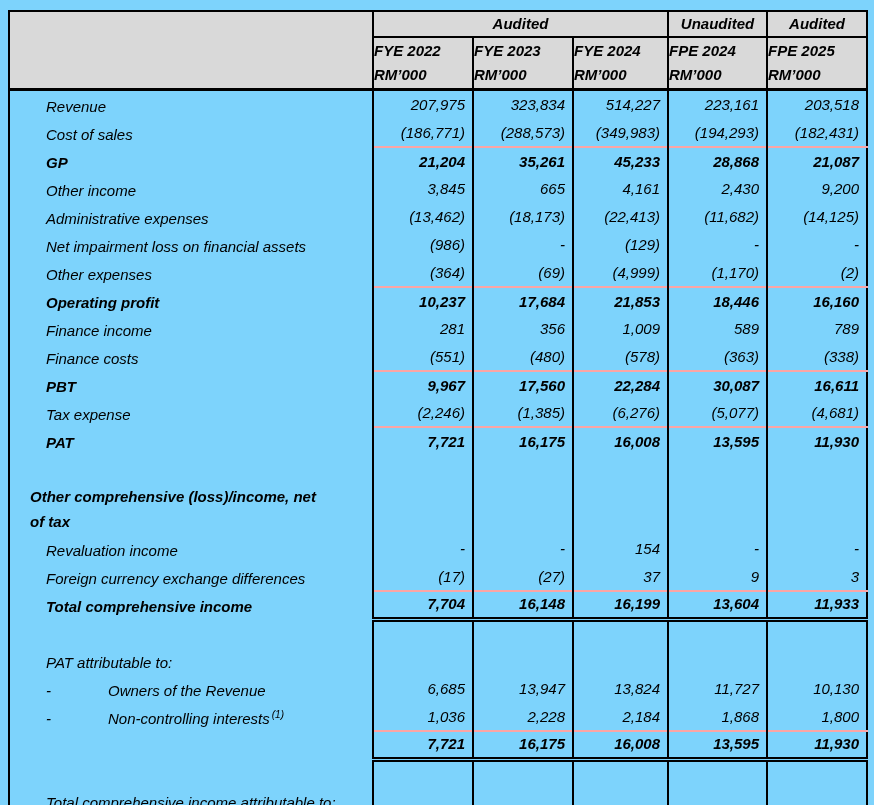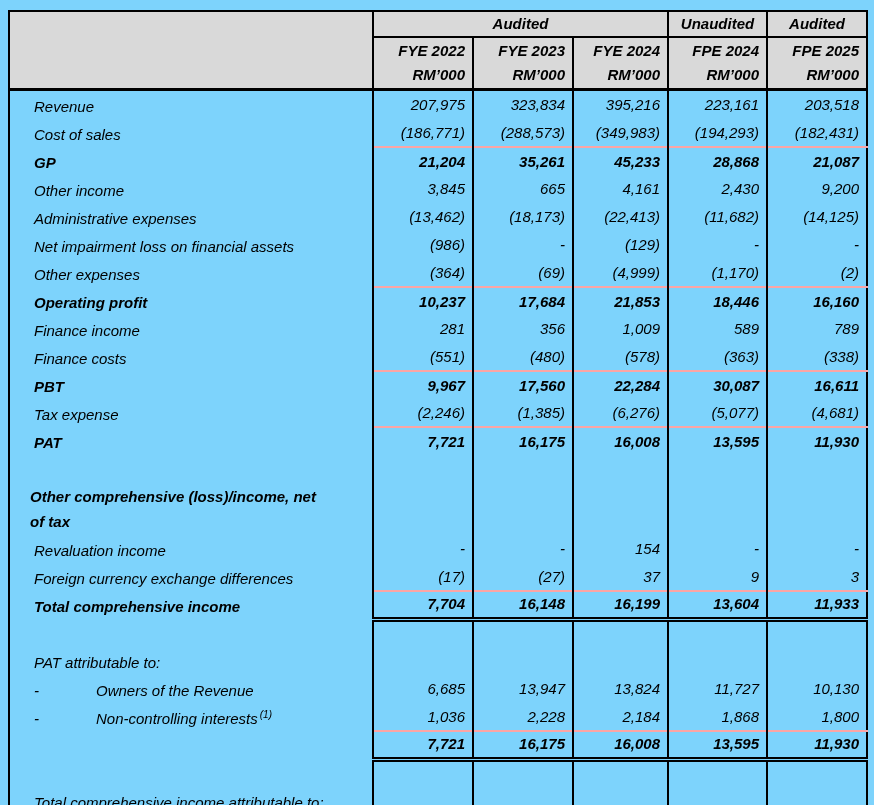--- a/index.html
+++ b/index.html
@@ -37,36 +37,36 @@
   th.group {
     border-left: 2px solid #000;
     border-bottom: 2px solid #000;
     text-align: center;
     height: 24px;
     line-height: 24px;
   }
   th.colhead {
     border-left: 2px solid #000;
     border-bottom: 3px solid #000;
-    text-align: right;
+    text-align: left;
     padding-right: 7px;
     height: 50px;
     margin-top: 40px;
   }
   .colhead .period, .colhead .unit { display: block; line-height: 24px; }
   
   tbody tr { height: 24px; }
   tbody td {
     padding: 0;
     vertical-align: middle;
     line-height: 24px;
   }
   td.label {
     text-align: left;
-    padding-left: 24px;
+    padding-left: 36px;
     white-space: nowrap;
     overflow: hidden;
   }
   td.num {
     border-left: 2px solid #000;
     text-align: right;
     padding-right: 7px;
     white-space: nowrap;
   }
   tr.topline td.num { border-top: 2px solid #fca5a5; }
@@ -129,21 +129,21 @@
           <span class="period">FPE 2025</span>
           <span class="unit">RM’000</span>
         </th>
       </tr>
     </thead>
     <tbody>
         <tr>
     <td class="label"><span>Revenue</span><sup></sup></td>
     <td class="num">207,975</td>
     <td class="num">323,834</td>
-    <td class="num">395,216</td>
+    <td class="num">514,227</td>
     <td class="num">223,161</td>
     <td class="num">203,518</td>
   </tr>
         <tr>
     <td class="label"><span>Cost of sales</span><sup></sup></td>
     <td class="num">(186,771)</td>
     <td class="num">(288,573)</td>
     <td class="num">(349,983)</td>
     <td class="num">(194,293)</td>
     <td class="num">(182,431)</td>

